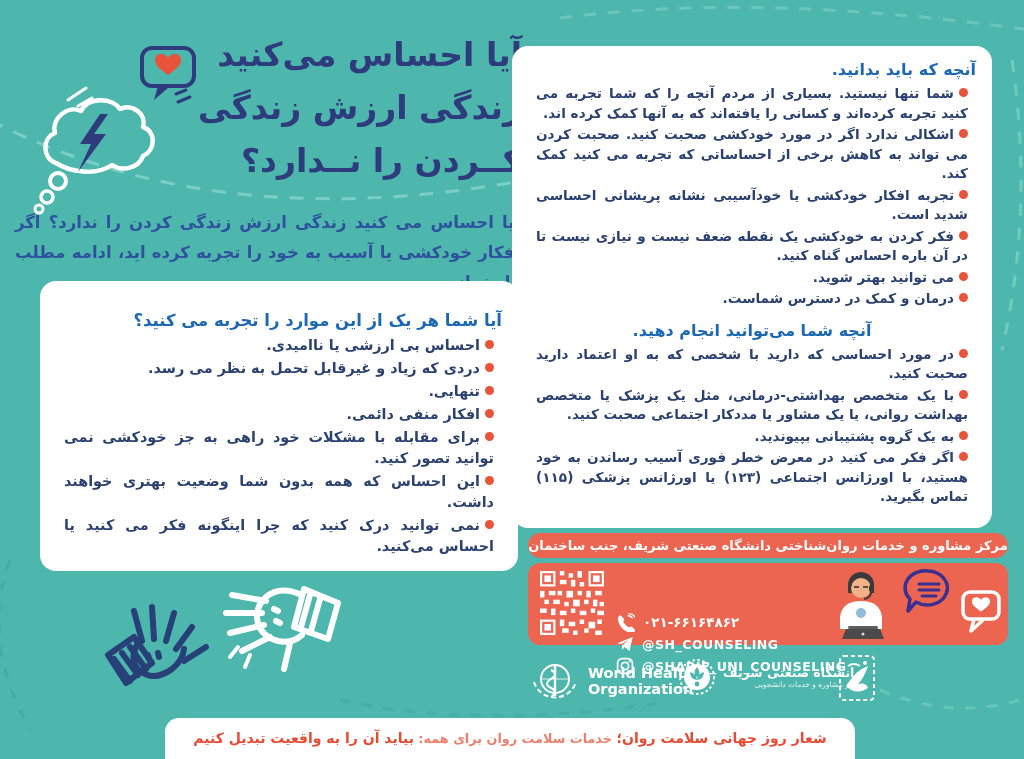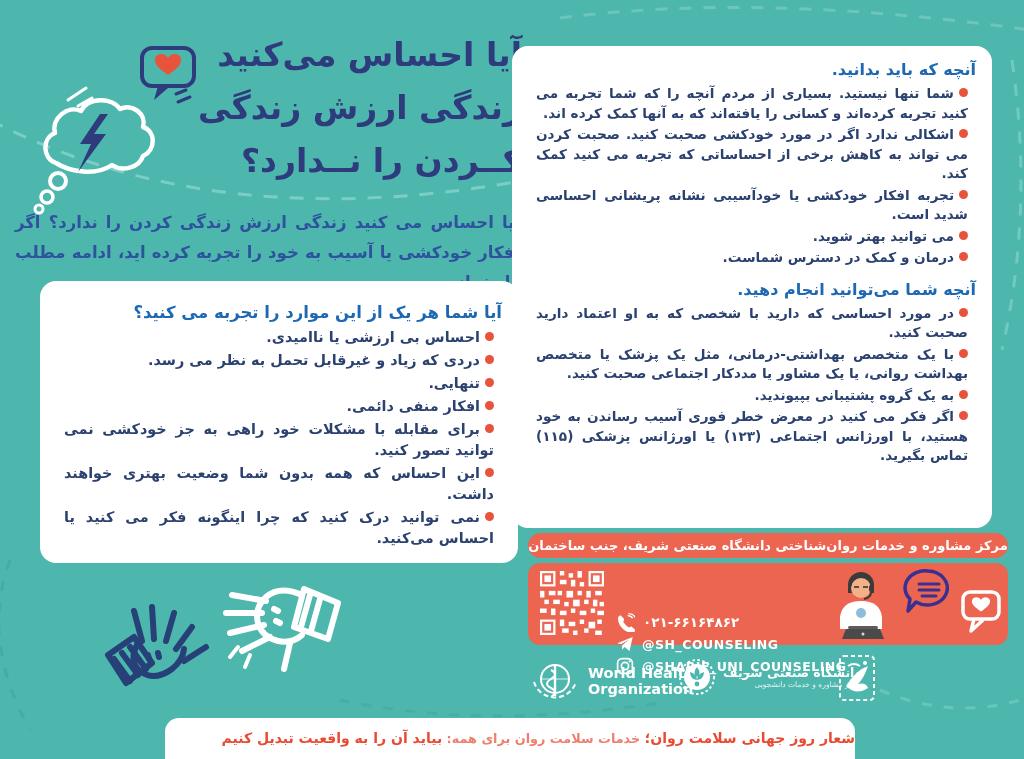--- a/index.html
+++ b/index.html
@@ -9,21 +9,21 @@
   svg{display:block;}
 
   
   .title{left:190px;top:28px;width:332px;text-align:right;color:#2e3b7d;
          font-size:33px;font-weight:bold;line-height:53px;letter-spacing:-1px;}
   .intro{left:15px;top:208px;width:505px;color:#2f529e;font-size:16.5px;font-weight:bold;
          line-height:30px;text-align:justify;text-align-last:right;}
 
   
   .card{background:#ffffff;border-radius:16px;box-sizing:border-box;}
-  .exp-box{left:40px;top:281px;width:478px;padding:18px 16px 12px;}
+  .exp-box{left:40px;top:281px;width:478px;padding:26px 16px 12px;}
   .info-panel{left:512px;top:46px;width:480px;height:482px;padding:10px 16px;}
   .panel-h{color:#1d68b2;font-size:16px;font-weight:bold;margin:4px 0 5px;text-align:right;}
   ul.blist{list-style:none;margin:0;padding:0;}
   ul.blist li{color:#2b4170;font-size:13.6px;font-weight:bold;line-height:19.5px;
               text-align:justify;text-align-last:right;margin:2px 8px;}
   .exp-box ul.blist li{font-size:14.4px;line-height:21px;}
   .dot{display:inline-block;width:9px;height:9px;border-radius:50%;background:#e8533c;
        margin-left:5px;vertical-align:1px;}
 
   
@@ -46,21 +46,21 @@
   .sharif-text{color:#fff;text-align:right;direction:rtl;}
   .sharif-title{font-weight:bold;font-size:12.5px;line-height:15px;}
   .sharif-sub{font-size:7.5px;opacity:.85;}
   .saman{left:836px;top:652px;display:flex;align-items:center;gap:7px;}
   .saman-text{color:#fff;text-align:right;direction:rtl;}
   .saman-title{font-weight:bold;font-size:12.5px;line-height:16px;}
   .saman-sub{font-size:6.8px;opacity:.85;line-height:9px;}
 
   
   .footer{left:165px;top:718px;width:690px;height:41px;background:#fff;border-radius:14px 14px 0 0;
-          line-height:41px;font-size:14px;}
+          text-align:center;line-height:41px;font-size:14px;}
   .footer .b{color:#e84a32;font-weight:bold;}
   .footer .m{color:#ee7f6d;font-size:12.8px;font-weight:bold;}
 </style>
 </head>
 <body>
 
 <div class="poster">
 
   <svg class="abs" width="1024" height="759" style="left:0;top:0;">
     <path d="M-10,120 Q210,235 515,182" fill="none" stroke="#8ad6cd" stroke-width="3" stroke-dasharray="14 12" opacity="0.75"></path>
@@ -107,24 +107,25 @@
       <li><span class="dot"></span><span>نمی توانید درک کنید که چرا اینگونه فکر می کنید یا احساس می‌کنید.</span></li>
     </ul>
   </div>
 
   <div class="abs card info-panel">
     <div class="panel-h">آنچه که باید بدانید.</div>
     <ul class="blist">
       <li><span class="dot"></span><span>شما تنها نیستید. بسیاری از مردم آنچه را که شما تجربه می کنید تجربه کرده‌اند و کسانی را یافته‌اند که به آنها کمک کرده اند.</span></li>
       <li><span class="dot"></span><span>اشکالی ندارد اگر در مورد خودکشی صحبت کنید. صحبت کردن می تواند به کاهش برخی از احساساتی که تجربه می کنید کمک کند.</span></li>
       <li><span class="dot"></span><span>تجربه افکار خودکشی یا خودآسیبی نشانه پریشانی احساسی شدید است.</span></li>
+      <li><span class="dot"></span><span>فکر کردن به خودکشی یک نقطه ضعف نیست و نیازی نیست تا در آن باره احساس گناه کنید.</span></li>
       <li><span class="dot"></span><span>می توانید بهتر شوید.</span></li>
       <li><span class="dot"></span><span>درمان و کمک در دسترس شماست.</span></li>
     </ul>
-    <div class="panel-h" style="margin-top:12px;">آنچه شما می‌توانید انجام دهید.</div>
+    <div class="panel-h" style="margin-top:12px;text-align:center;">آنچه شما می‌توانید انجام دهید.</div>
     <ul class="blist">
       <li><span class="dot"></span><span>در مورد احساسی که دارید با شخصی که به او اعتماد دارید صحبت کنید.</span></li>
       <li><span class="dot"></span><span>با یک متخصص بهداشتی-درمانی، مثل یک پزشک یا متخصص بهداشت روانی، یا یک مشاور یا مددکار اجتماعی صحبت کنید.</span></li>
       <li><span class="dot"></span><span>به یک گروه پشتیبانی بپیوندید.</span></li>
       <li><span class="dot"></span><span>اگر فکر می کنید در معرض خطر فوری آسیب رساندن به خود هستید، با اورژانس اجتماعی (۱۲۳) یا اورژانس پزشکی (۱۱۵) تماس بگیرید.</span></li>
     </ul>
   </div>
 
   <div class="abs center-banner">مرکز مشاوره و خدمات روان‌شناختی دانشگاه صنعتی شریف، جنب ساختمان شهید رضایی</div>
 

